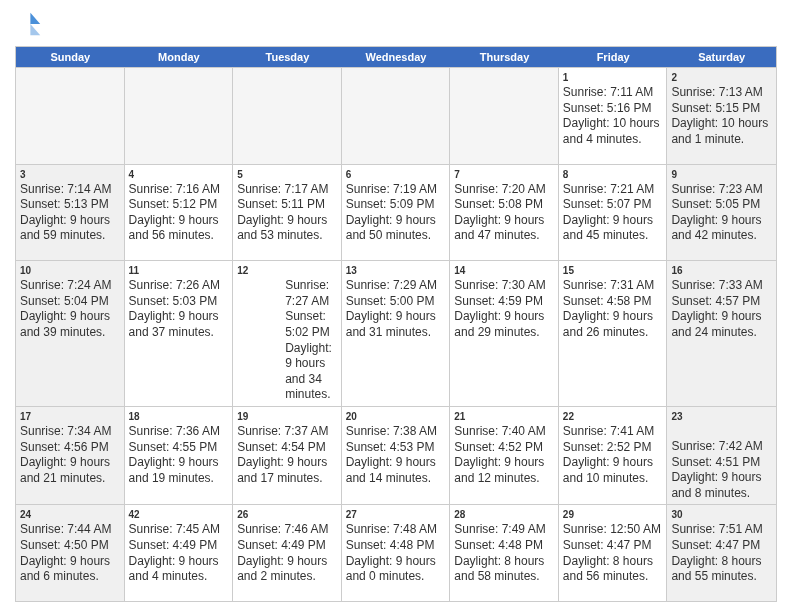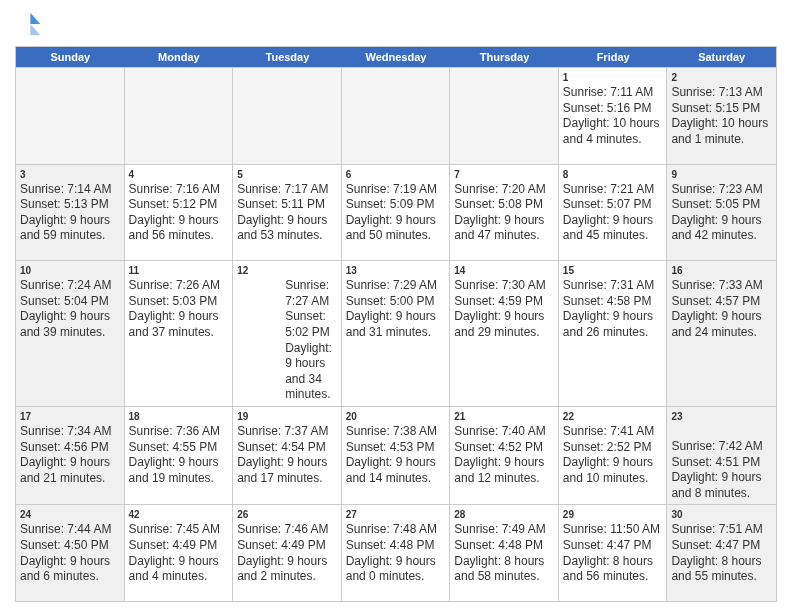--- a/index.html
+++ b/index.html
@@ -342,21 +342,21 @@
           </div>
           <div class="cal-cell">
             <span class="day-num">28</span>
             <div class="cell-info" style="white-space: pre-line;">Sunrise: 7:49 AM
 Sunset: 4:48 PM
 Daylight: 8 hours
 and 58 minutes.</div>
           </div>
           <div class="cal-cell">
             <span class="day-num">29</span>
-            <div class="cell-info" style="white-space: pre-line;">Sunrise: 11:50 AM
+            <div class="cell-info" style="white-space: pre-line;">Sunrise: 12:50 AM
 Sunset: 4:47 PM
 Daylight: 8 hours
 and 56 minutes.</div>
           </div>
           <div class="cal-cell weekend">
             <span class="day-num">30</span>
             <div class="cell-info" style="white-space: pre-line;">Sunrise: 7:51 AM
 Sunset: 4:47 PM
 Daylight: 8 hours
 and 55 minutes.</div>

